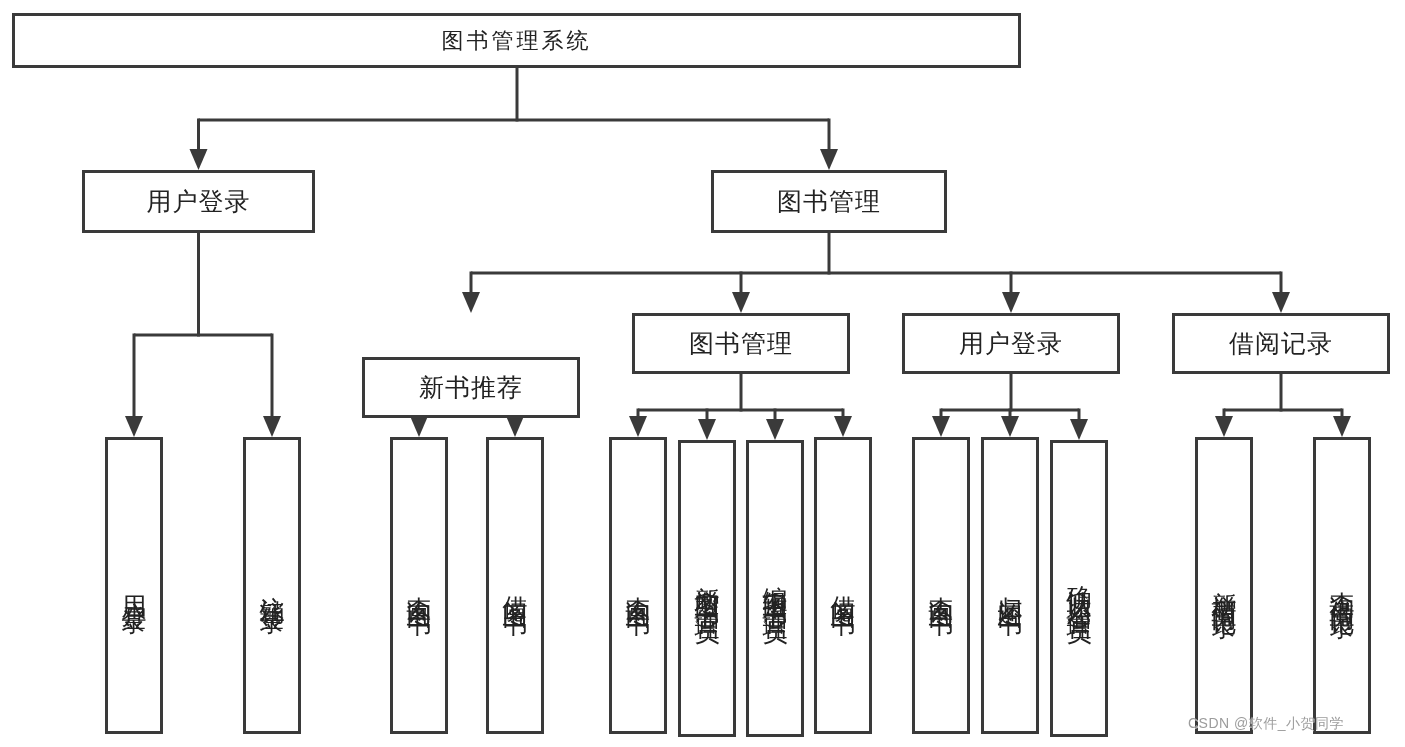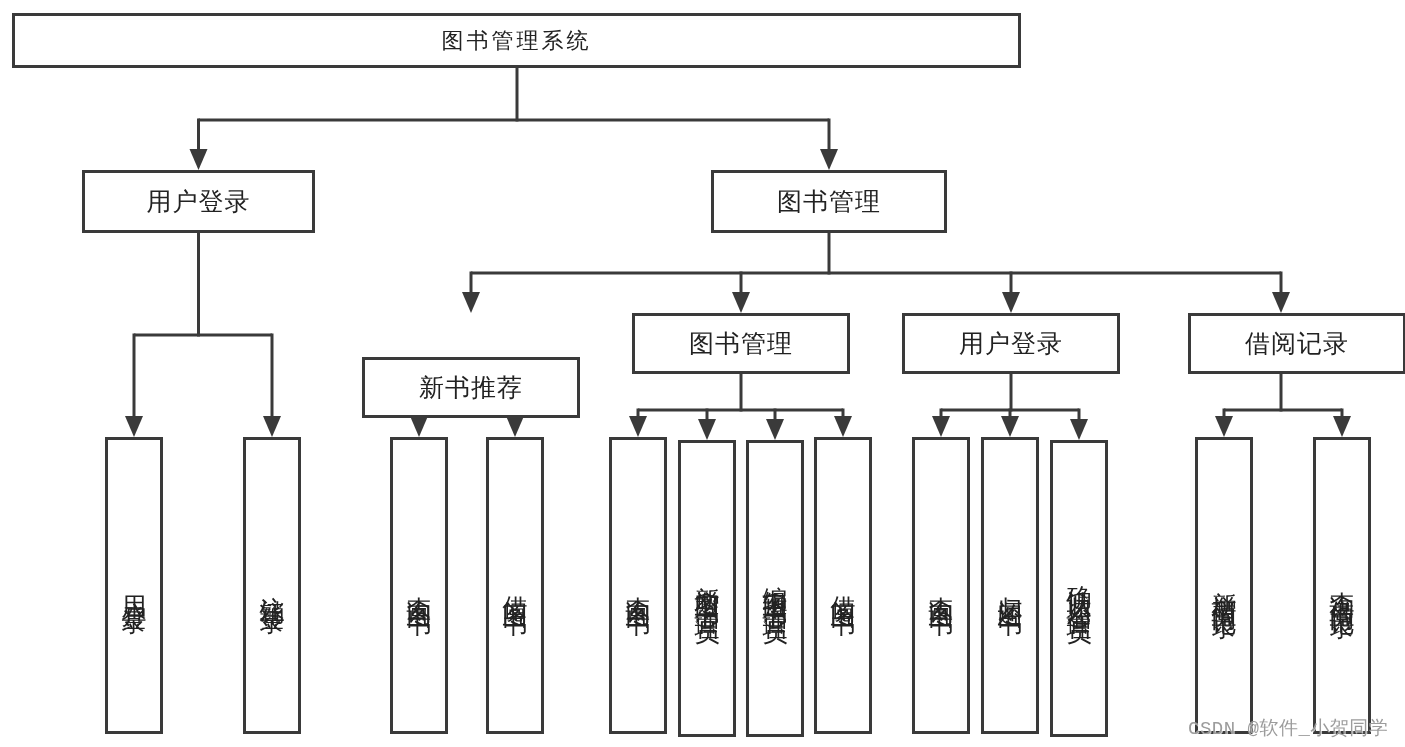--- a/index.html
+++ b/index.html
@@ -57,27 +57,26 @@
     text-orientation: mixed;
     font-size: 25px;
     letter-spacing: 5px;
     line-height: 1;
     color: var(--text-color);
   }
   .watermark {
     position: absolute;
     left: 1188px;
     top: 715px;
-    font-size: 19px;
+    font-size: 14px;
     letter-spacing: 0.5px;
     color: var(--watermark-color);
     white-space: nowrap;
     z-index: 5;
     text-shadow: 1px 1px 0 rgba(255,255,255,0.7);
-    font-family: Liberation Mono, monospace;
   }
 </style>
 </head>
 <body>
 
 <div class="canvas">
 
   <svg class="wires" viewBox="0 0 1405 747" xmlns="http://www.w3.org/2000/svg">
 
     <g>
@@ -167,21 +166,21 @@
 
   <div class="box level" style="left:362px; top:313px; width:218px; height:61px;margin-top:44px;">
     <span class="hlabel">新书推荐</span>
   </div>
   <div class="box level" style="left:632px; top:313px; width:218px; height:61px;">
     <span class="hlabel">图书管理</span>
   </div>
   <div class="box level" style="left:902px; top:313px; width:218px; height:61px;">
     <span class="hlabel">用户登录</span>
   </div>
-  <div class="box level" style="left:1172px; top:313px; width:218px; height:61px;margin-left:16px;">
+  <div class="box level" style="left:1172px; top:313px; width:218px; height:61px;">
     <span class="hlabel">借阅记录</span>
   </div>
 
   <div class="box leaf" style="left:105px; top:437px; width:58px; height:297px;">
     <span class="vlabel">用户登录</span>
   </div>
   <div class="box leaf" style="left:243px; top:437px; width:58px; height:297px;">
     <span class="vlabel">注销登录</span>
   </div>
 

